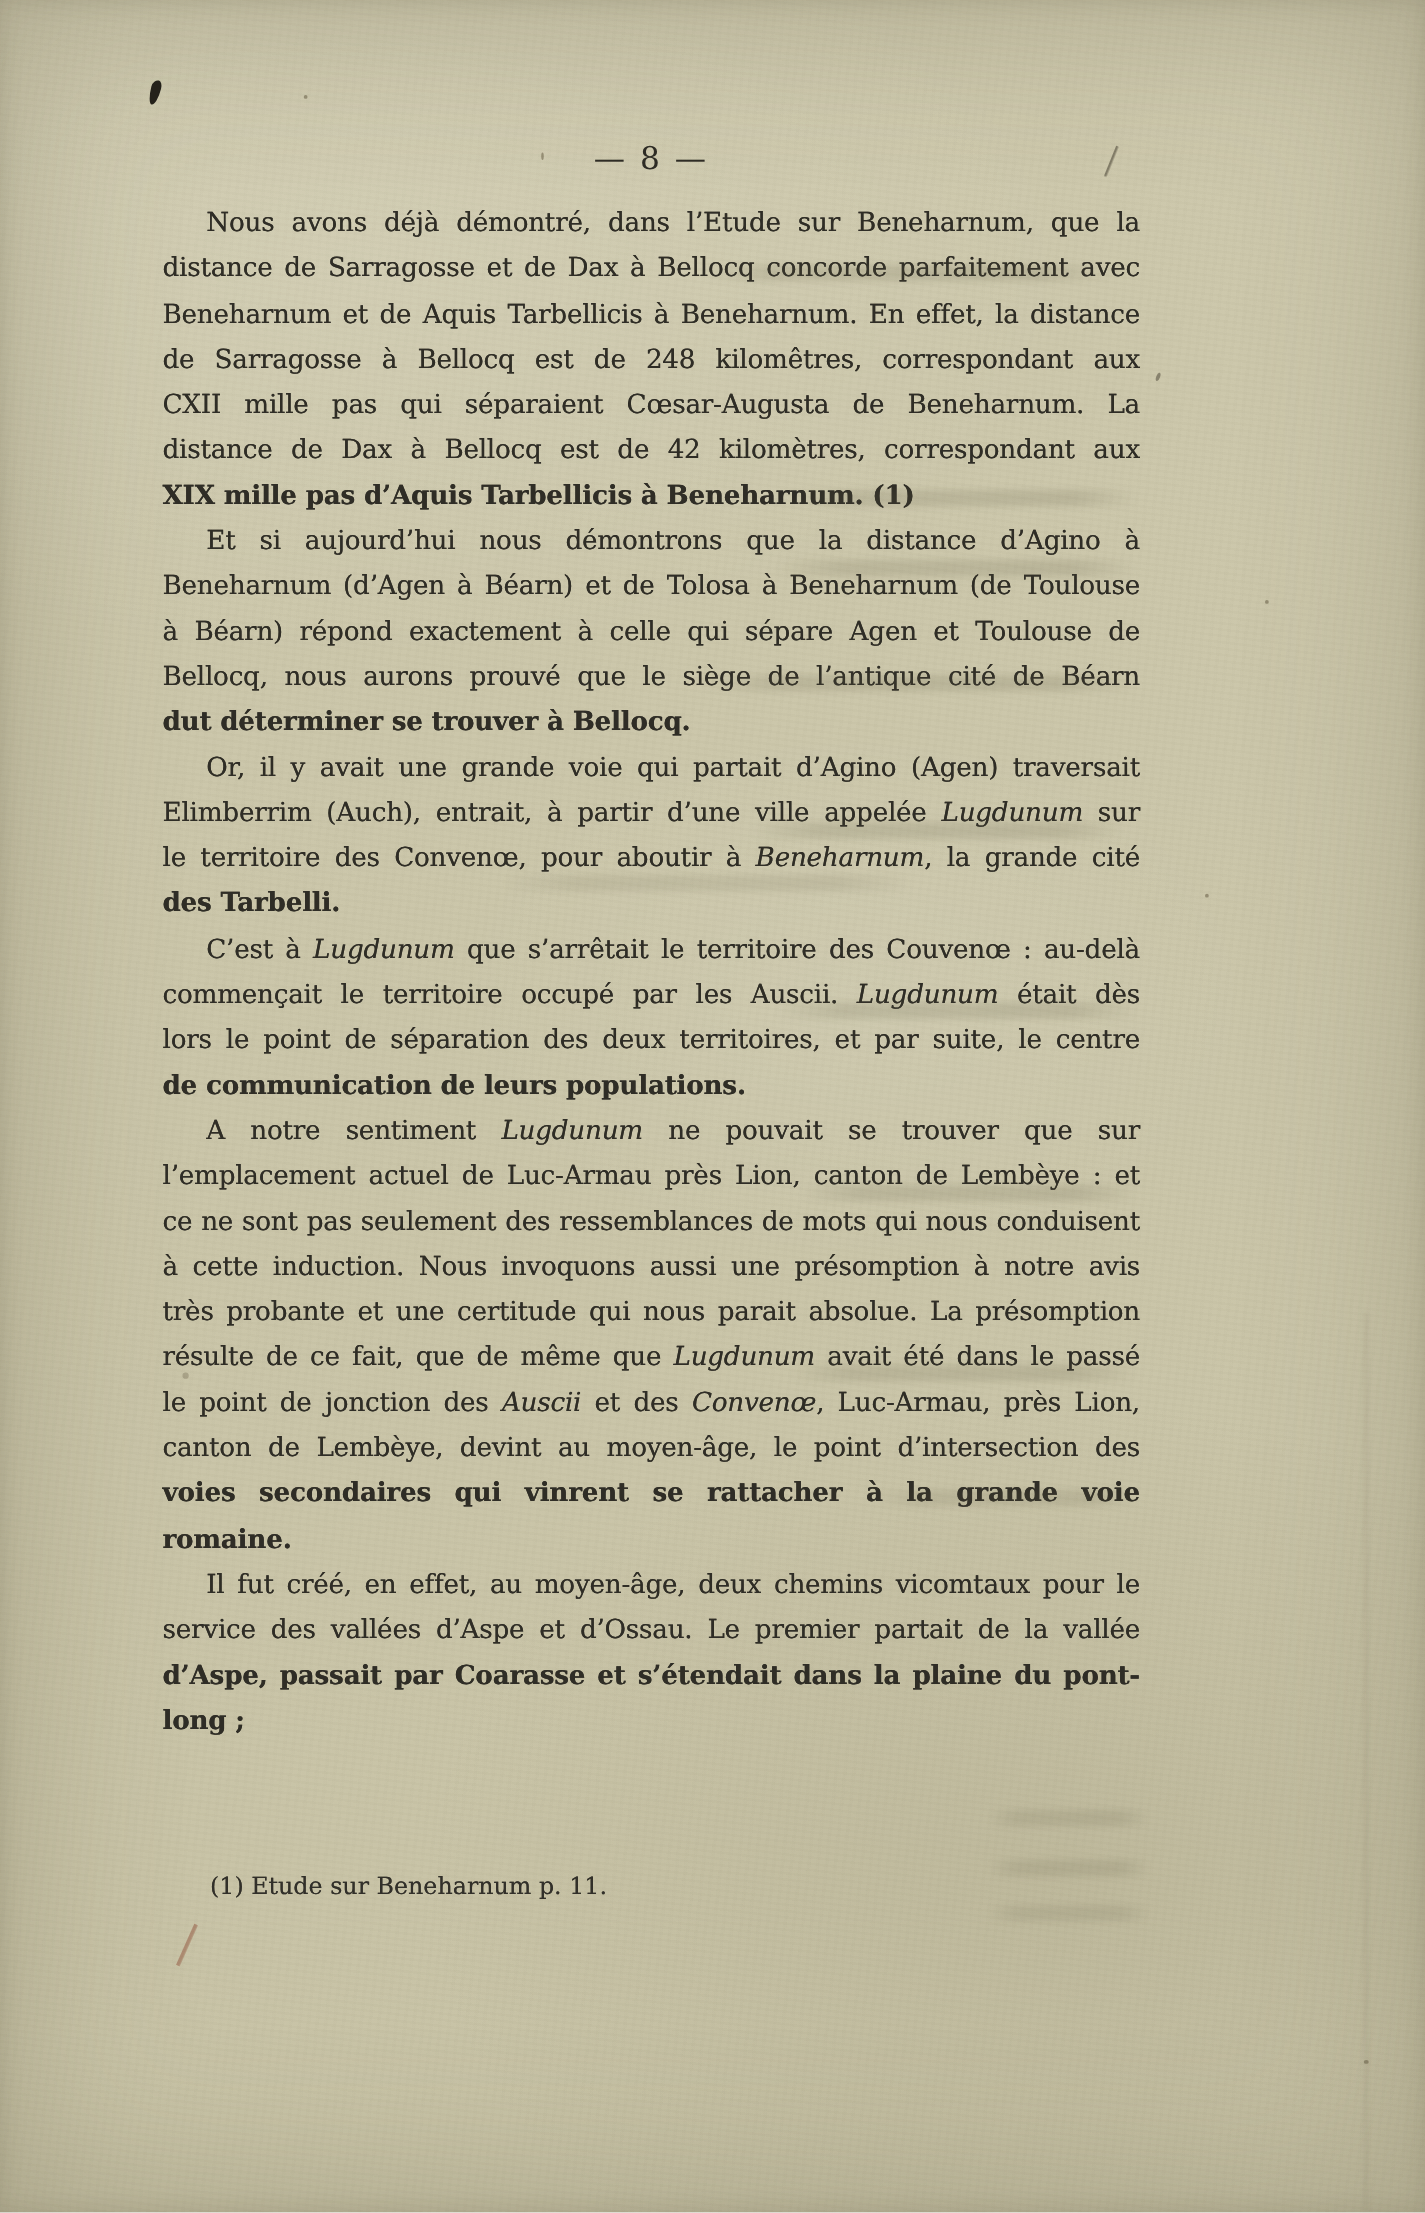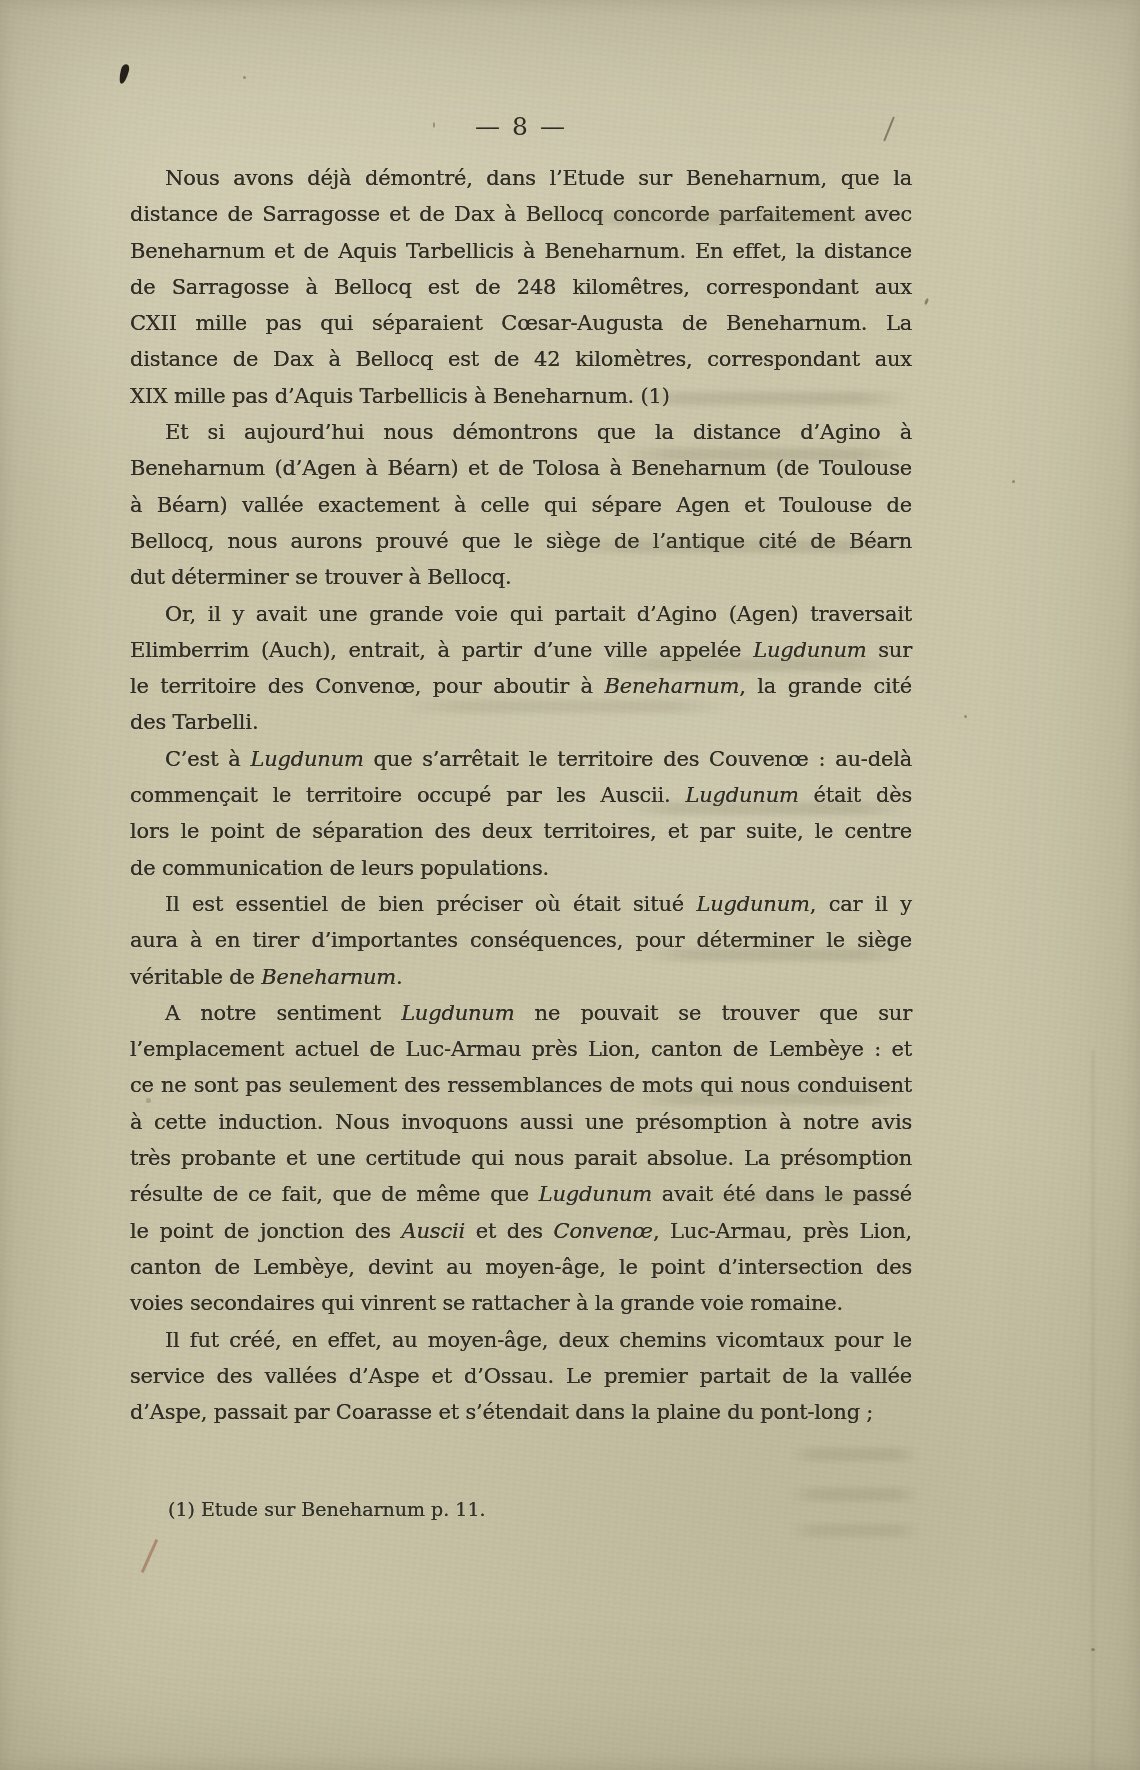--- a/index.html
+++ b/index.html
@@ -24,21 +24,21 @@
     color:#2e2c25;
   }
   .body-text{
     position:absolute; left:130px; top:160px; width:782px;
     font-size:21px; line-height:36.3px; letter-spacing:-0.2px;
     text-shadow:0 0 .5px rgba(42,40,32,.85);
     color:#2f2d26;
   }
   .line{ text-align:justify; text-align-last:justify; }
   .line.first{ text-indent:35px; }
-  .line.last{ text-align-last:left; }
+  .line.last{ text-align-last:left;font-weight:bold; }
   .footnote{
     position:absolute; left:156px; top:1498px; width:700px;
     font-size:19px; letter-spacing:0; color:#32302a;
     text-shadow:0 0 .5px rgba(42,40,32,.8);
     margin-left:12px;
   }
   i{ font-style:italic;margin-top:44px; }
   
   .mark{ position:absolute; pointer-events:none; }
   .ink-blob{
@@ -84,44 +84,39 @@
       <div class="line">Beneharnum et de Aquis Tarbellicis à Beneharnum. En effet, la distance</div>
       <div class="line">de Sarragosse à Bellocq est de 248 kilomêtres, correspondant aux</div>
       <div class="line">CXII mille pas qui séparaient Cœsar-Augusta de Beneharnum. La</div>
       <div class="line">distance de Dax à Bellocq est de 42 kilomètres, correspondant aux</div>
       <div class="line last">XIX mille pas d’Aquis Tarbellicis à Beneharnum. (1)</div>
     </div>
 
     <div class="para">
       <div class="line first">Et si aujourd’hui nous démontrons que la distance d’Agino à</div>
       <div class="line">Beneharnum (d’Agen à Béarn) et de Tolosa à Beneharnum (de Toulouse</div>
-      <div class="line">à Béarn) vallée exactement à celle qui sépare Agen et Toulouse de</div>
+      <div class="line">à Béarn) répond exactement à celle qui sépare Agen et Toulouse de</div>
       <div class="line">Bellocq, nous aurons prouvé que le siège de l’antique cité de Béarn</div>
       <div class="line last">dut déterminer se trouver à Bellocq.</div>
     </div>
 
     <div class="para">
       <div class="line first">Or, il y avait une grande voie qui partait d’Agino (Agen) traversait</div>
       <div class="line">Elimberrim (Auch), entrait, à partir d’une ville appelée <i>Lugdunum</i> sur</div>
       <div class="line">le territoire des Convenœ, pour aboutir à <i>Beneharnum</i>, la grande cité</div>
       <div class="line last">des Tarbelli.</div>
     </div>
 
     <div class="para">
       <div class="line first">C’est à <i>Lugdunum</i> que s’arrêtait le territoire des Couvenœ : au-delà</div>
       <div class="line">commençait le territoire occupé par les Auscii. <i>Lugdunum</i> était dès</div>
       <div class="line">lors le point de séparation des deux territoires, et par suite, le centre</div>
       <div class="line last">de communication de leurs populations.</div>
     </div>
 
-    <div class="para">
-      <div class="line first">Il est essentiel de bien préciser où était situé <i>Lugdunum</i>, car il y</div>
-      <div class="line">aura à en tirer d’importantes conséquences, pour déterminer le siège</div>
-      <div class="line last">véritable de <i>Beneharnum</i>.</div>
-    </div>
 
     <div class="para">
       <div class="line first">A notre sentiment <i>Lugdunum</i> ne pouvait se trouver que sur</div>
       <div class="line">l’emplacement actuel de Luc-Armau près Lion, canton de Lembèye : et</div>
       <div class="line">ce ne sont pas seulement des ressemblances de mots qui nous conduisent</div>
       <div class="line">à cette induction. Nous invoquons aussi une présomption à notre avis</div>
       <div class="line">très probante et une certitude qui nous parait absolue. La présomption</div>
       <div class="line">résulte de ce fait, que de même que <i>Lugdunum</i> avait été dans le passé</div>
       <div class="line">le point de jonction des <i>Auscii</i> et des <i>Convenœ</i>, Luc-Armau, près Lion,</div>
       <div class="line">canton de Lembèye, devint au moyen-âge, le point d’intersection des</div>

